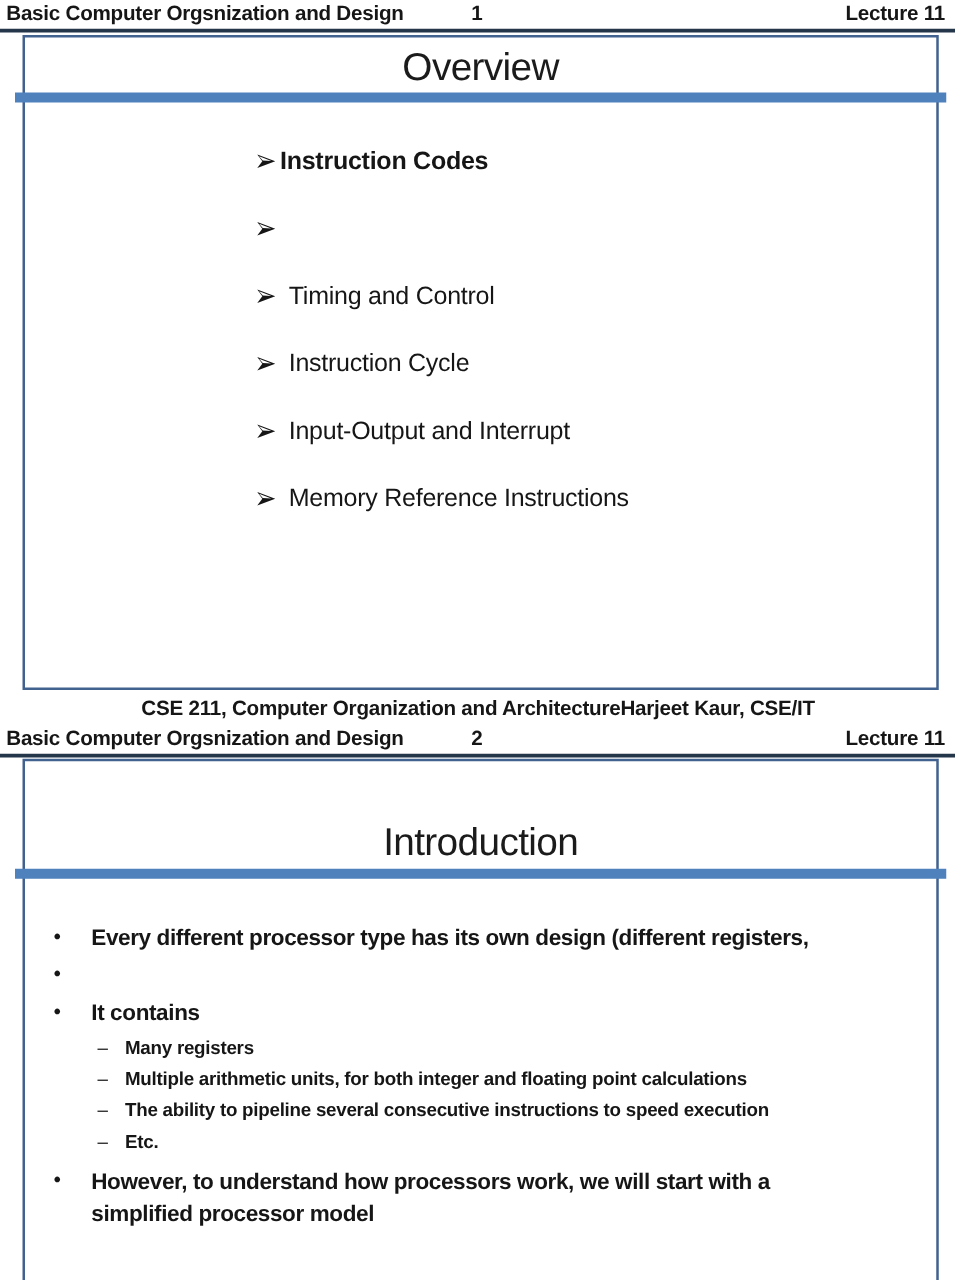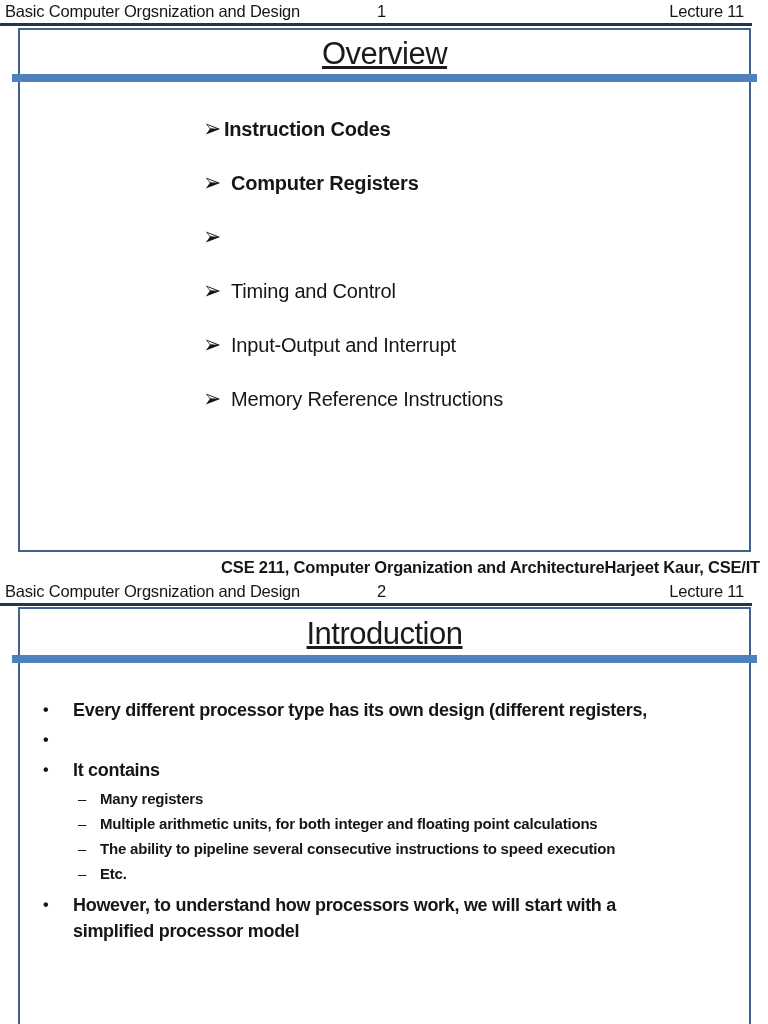--- a/index.html
+++ b/index.html
@@ -4,48 +4,47 @@
 <style>
   html, body { margin:0; padding:0; }
   body {
     width:768px; height:1024px; position:relative; overflow:hidden;
     background:#ffffff; color:#161616;
     font-family:"Liberation Sans", sans-serif;
     -webkit-font-smoothing:antialiased;
   }
   
   .pg-hdr {
-    position:absolute; left:0; right:16px; height:23px;
+    position:absolute; left:0; right:4px; height:23px;
     border-bottom:3px solid #24364a;
-    font-size:16.5px; font-weight:400; letter-spacing:-0.2px; line-height:22px;
+    font-size:16.5px; font-weight:700; letter-spacing:-0.2px; line-height:22px;
   }
   .pg-hdr .h-left  { position:absolute; left:5px; top:0; white-space:nowrap; }
   .pg-hdr .h-num   { position:absolute; left:377px; top:0; }
   .pg-hdr .h-right { position:absolute; right:8px; top:0; white-space:nowrap; }
   #hdr1 { top:0; }
   #hdr2 { top:580px; }
   .pg-ftr {
     position:absolute; left:5px; right:8px; top:556px; height:22px;
-    display:flex; justify-content:flex-end;
+    display:flex; justify-content:center;
     font-size:16.5px; font-weight:700; letter-spacing:-0.2px; line-height:22px;
   }
   
   .slide {
     position:absolute; left:18px; right:17px;
     border:2px solid #41618e; background:#ffffff; box-sizing:border-box;
   }
   #slide1 { top:28px;  height:524px; }
   #slide2 { top:607px; height:430px; }
   .slide-title {
     text-align:center; font-weight:400; color:#1b1b1b;
     padding-top:4px; font-size:31px; line-height:40px; letter-spacing:-0.5px;
     white-space:nowrap;
-    text-decoration:underline;
-  }
-  #slide2 .slide-title { line-height:42px; }
+  }
+  #slide2 .slide-title { line-height:42px;margin-top:40px; }
   .accent-bar { height:8px; background:#4f81bd; margin:0 -8px; }
   
   .s1-list {
     margin:33px 0 0 184px; display:flex; flex-direction:column; gap:26px;
     font-size:20px; letter-spacing:-0.2px;
   }
   .s1-item { display:flex; align-items:center; gap:9px; height:28px; line-height:28px; white-space:nowrap; }
   .s1-item.bold { font-weight:700; }
   .s1-item.tight { gap:2px; }
   .arrow { display:inline-flex; width:18px; height:18px; flex:0 0 auto; }
@@ -76,45 +75,45 @@
   <div class="s1-list">
     <div class="s1-item bold tight">
       <span class="arrow">
           <svg viewBox="0 0 20 20" width="18" height="18">
             <path d="M2 4 L18 10 L2 16 L6.5 10 Z" fill="#161616"></path>
             <path d="M3.6 5.6 L14.5 9.7 L6.9 9.3 Z" fill="#ffffff"></path>
           </svg>
         </span>
       <span>Instruction Codes</span>
     </div>
-    <div class="s1-item bold">
-      <span class="arrow">
-          <svg viewBox="0 0 20 20" width="18" height="18">
-            <path d="M2 4 L18 10 L2 16 L6.5 10 Z" fill="#161616"></path>
-            <path d="M3.6 5.6 L14.5 9.7 L6.9 9.3 Z" fill="#ffffff"></path>
-          </svg>
-        </span>
-      <span>Computer Registers</span>
-    </div>
     <div class="s1-item">
       <span class="arrow">
           <svg viewBox="0 0 20 20" width="18" height="18">
             <path d="M2 4 L18 10 L2 16 L6.5 10 Z" fill="#161616"></path>
             <path d="M3.6 5.6 L14.5 9.7 L6.9 9.3 Z" fill="#ffffff"></path>
           </svg>
         </span>
     </div>
     <div class="s1-item">
       <span class="arrow">
           <svg viewBox="0 0 20 20" width="18" height="18">
             <path d="M2 4 L18 10 L2 16 L6.5 10 Z" fill="#161616"></path>
             <path d="M3.6 5.6 L14.5 9.7 L6.9 9.3 Z" fill="#ffffff"></path>
           </svg>
         </span>
       <span>Timing and Control</span>
+    </div>
+    <div class="s1-item">
+      <span class="arrow">
+          <svg viewBox="0 0 20 20" width="18" height="18">
+            <path d="M2 4 L18 10 L2 16 L6.5 10 Z" fill="#161616"></path>
+            <path d="M3.6 5.6 L14.5 9.7 L6.9 9.3 Z" fill="#ffffff"></path>
+          </svg>
+        </span>
+      <span>Instruction Cycle</span>
     </div>
     <div class="s1-item">
       <span class="arrow">
           <svg viewBox="0 0 20 20" width="18" height="18">
             <path d="M2 4 L18 10 L2 16 L6.5 10 Z" fill="#161616"></path>
             <path d="M3.6 5.6 L14.5 9.7 L6.9 9.3 Z" fill="#ffffff"></path>
           </svg>
         </span>
       <span>Input-Output and Interrupt</span>
     </div>

